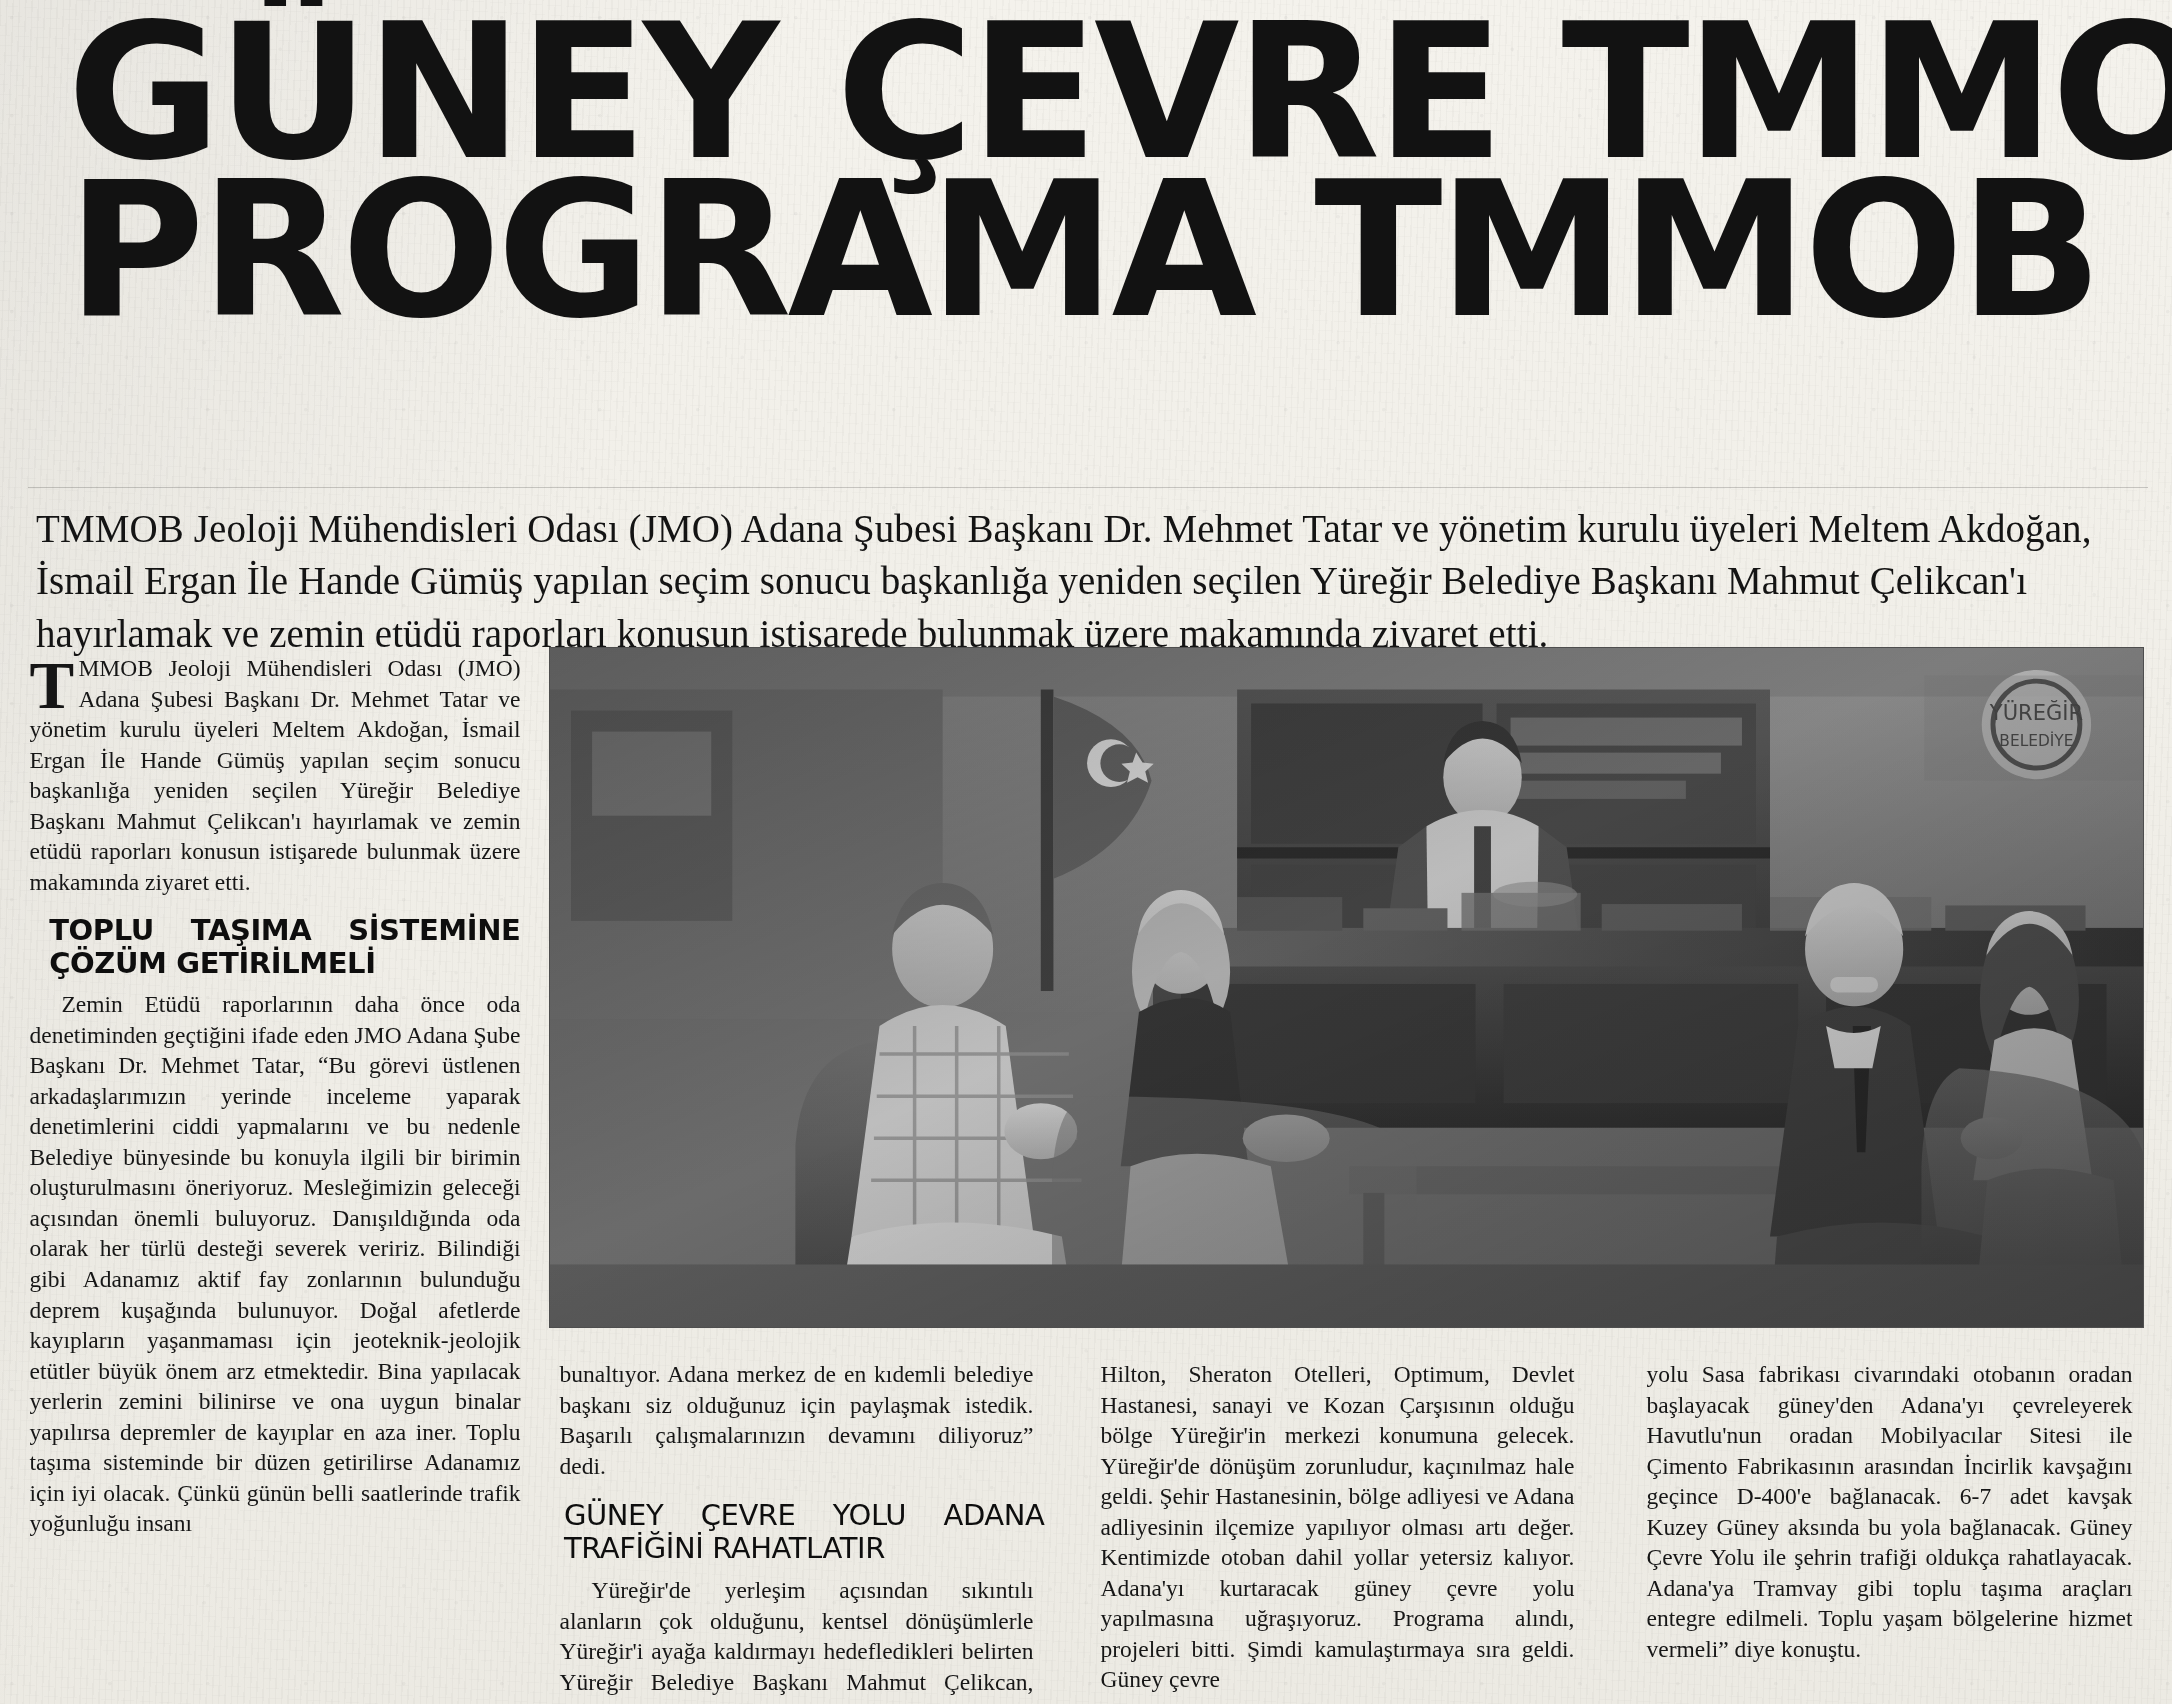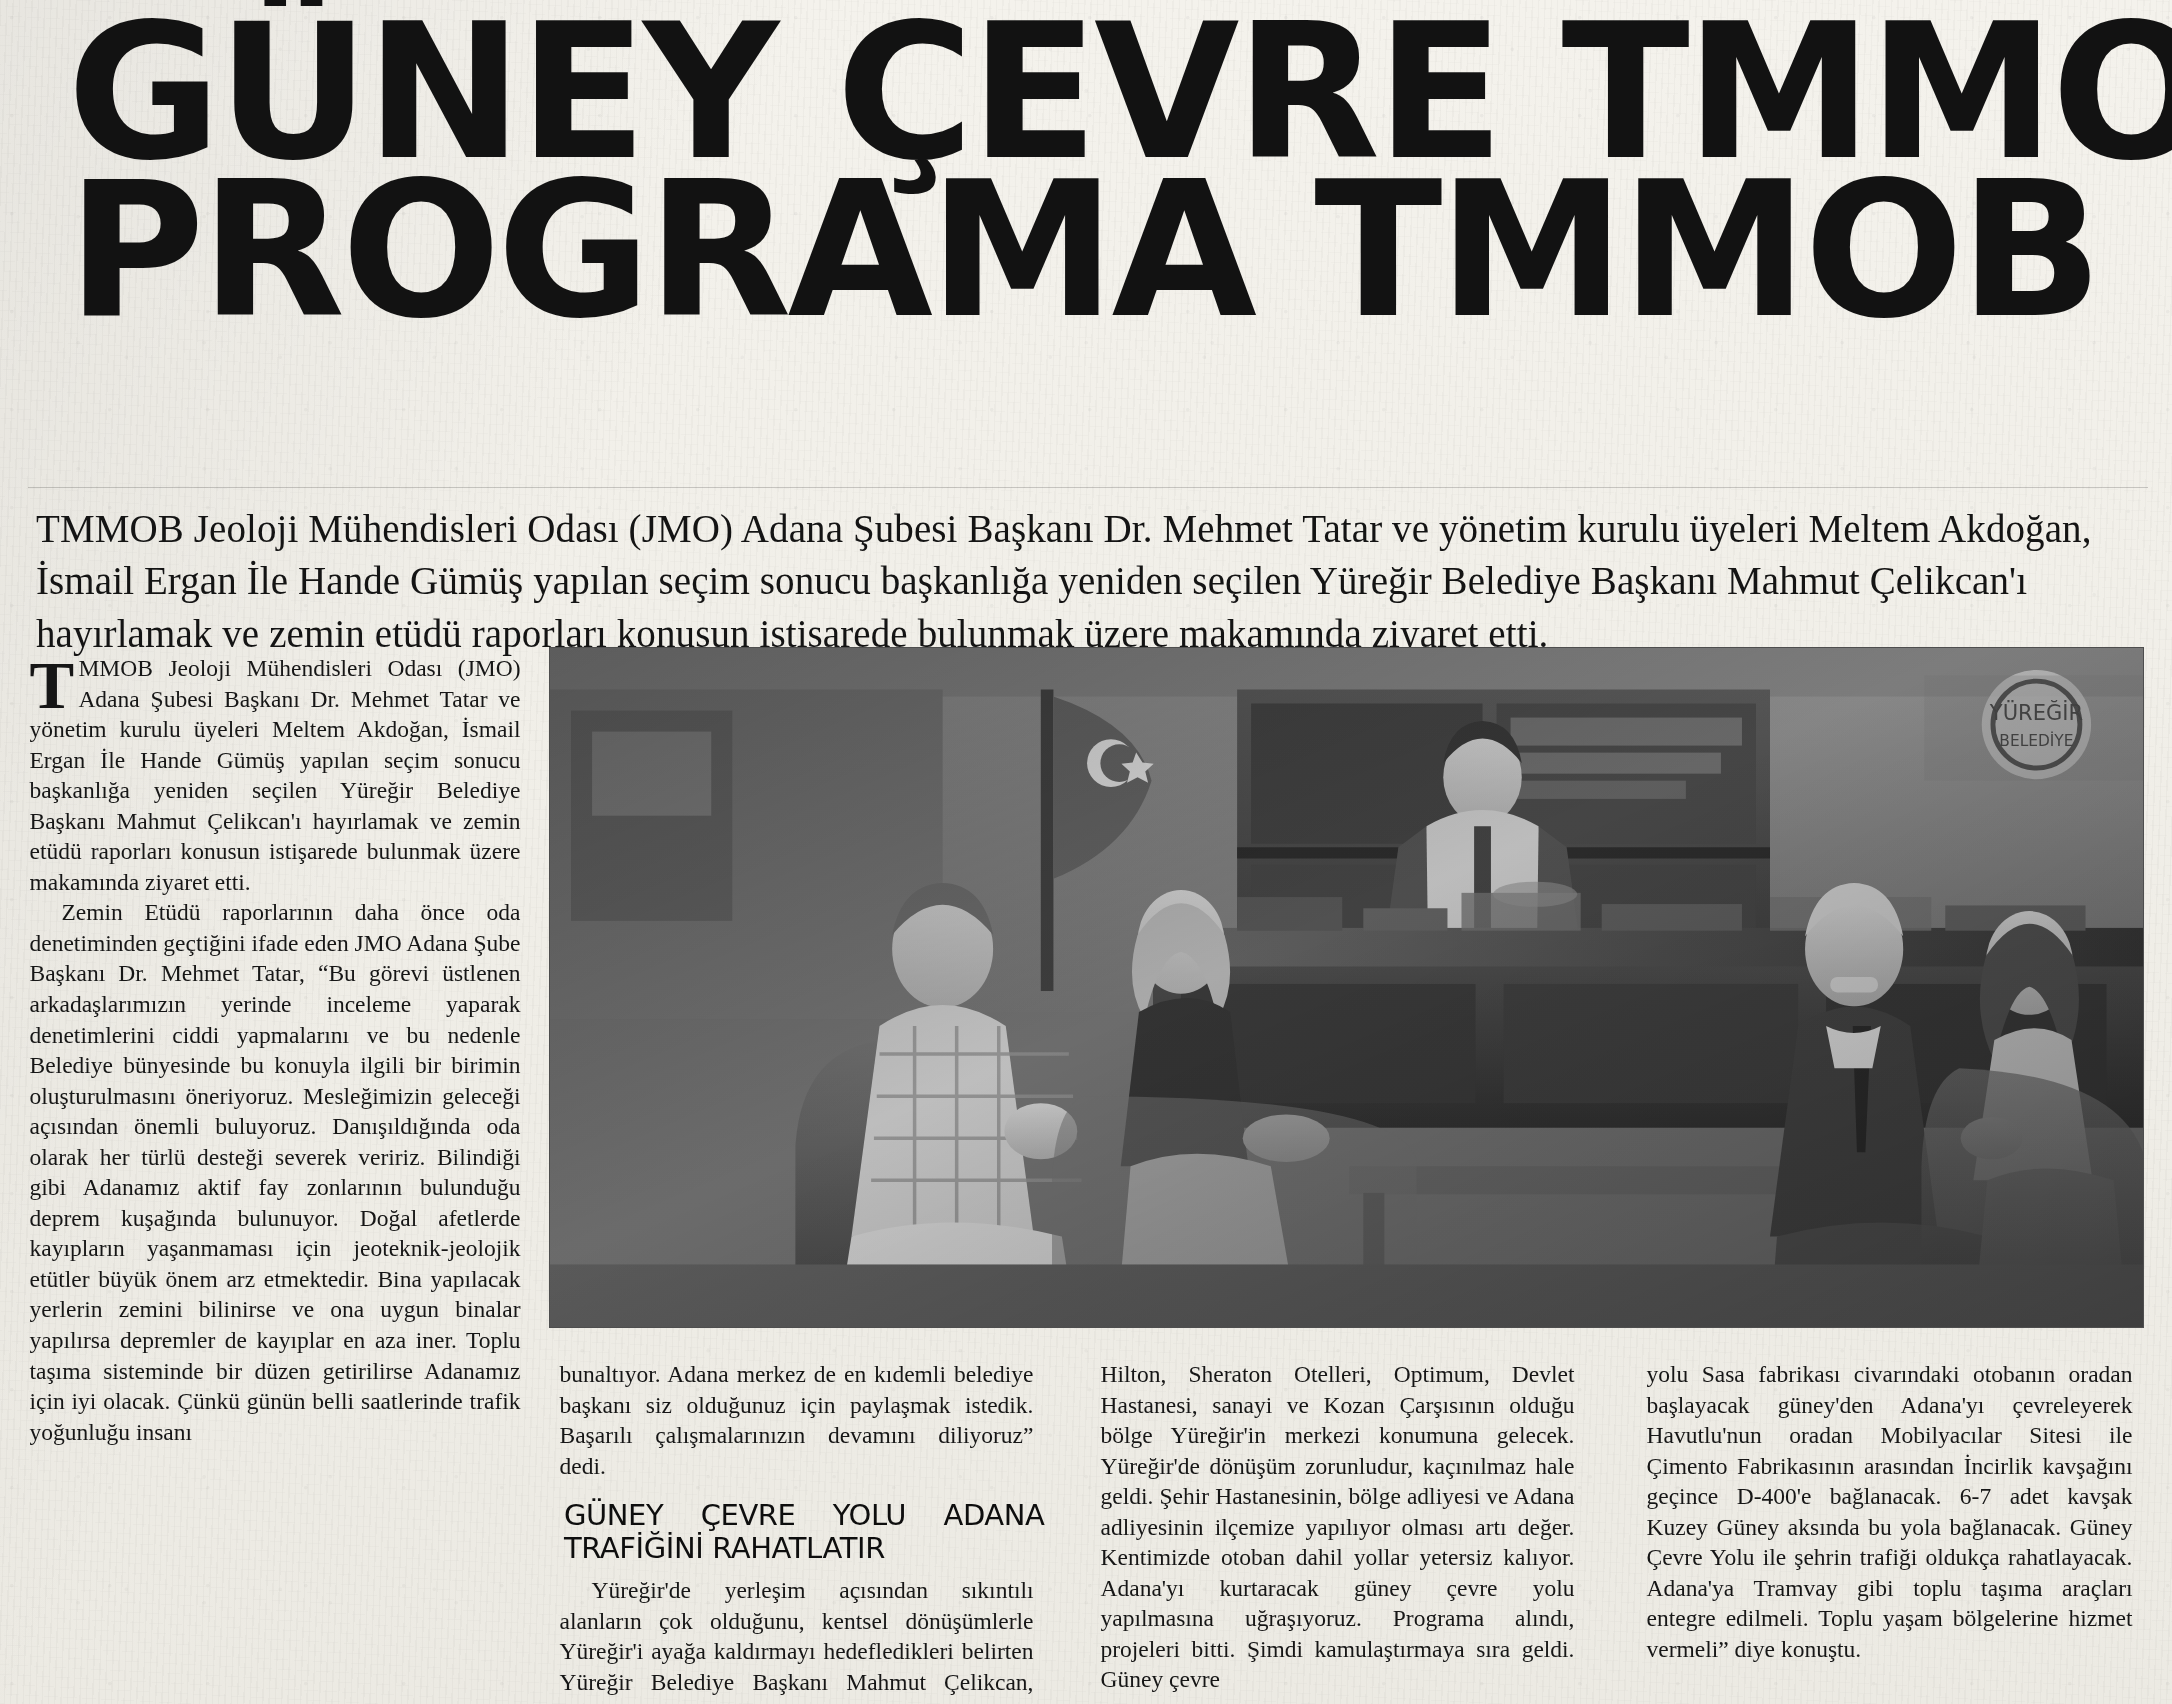--- a/index.html
+++ b/index.html
@@ -185,20 +185,21 @@
   <div class="rule-top"></div>
 
   <div class="standfirst">TMMOB Jeoloji Mühendisleri Odası (JMO) Adana Şubesi Başkanı Dr. Mehmet Tatar ve yönetim kurulu üyeleri Meltem Akdoğan, İsmail Ergan İle Hande Gümüş yapılan seçim sonucu başkanlığa yeniden seçilen Yüreğir Belediye Başkanı Mahmut Çelikcan'ı hayırlamak ve zemin etüdü raporları konusun istişarede bulunmak üzere makamında ziyaret etti.</div>
 
   <div class="columns">
 
     <div class="col-left">
       <p class="dropcap-par">
         <span class="dropcap">T</span><span>MMOB Jeoloji Mühendisleri Odası (JMO) Adana Şubesi Başkanı Dr. Mehmet Tatar ve yönetim kurulu üyeleri Meltem Akdoğan, İsmail Ergan İle Hande Gümüş yapılan seçim sonucu başkanlığa yeniden seçilen Yüreğir Belediye Başkanı Mahmut Çelikcan'ı hayırlamak ve zemin etüdü raporları konusun istişarede bulunmak üzere makamında ziyaret etti.</span>
       </p>
+      <div class="subhead">TOPLU TAŞIMA SİSTEMİNE ÇÖZÜM GETİRİLMELİ</div>
       <p class="indent">Zemin Etüdü raporlarının daha önce oda denetiminden geçtiğini ifade eden JMO Adana Şube Başkanı Dr. Mehmet Tatar, “Bu görevi üstlenen arkadaşlarımızın yerinde inceleme yaparak denetimlerini ciddi yapmalarını ve bu nedenle Belediye bünyesinde bu konuyla ilgili bir birimin oluşturulmasını öneriyoruz. Mesleğimizin geleceği açısından önemli buluyoruz. Danışıldığında oda olarak her türlü desteği severek veririz. Bilindiği gibi Adanamız aktif fay zonlarının bulunduğu deprem kuşağında bulunuyor. Doğal afetlerde kayıpların yaşanmaması için jeoteknik-jeolojik etütler büyük önem arz etmektedir. Bina yapılacak yerlerin zemini bilinirse ve ona uygun binalar yapılırsa depremler de kayıplar en aza iner. Toplu taşıma sisteminde bir düzen getirilirse Adanamız için iyi olacak. Çünkü günün belli saatlerinde trafik yoğunluğu insanı</p>
     </div>
 
     <div class="photo">
       <svg viewBox="0 0 2272 970" preserveAspectRatio="xMidYMid slice">
         <defs>
           <linearGradient id="wall" x1="0" y1="0" x2="0" y2="1">
             <stop offset="0" stop-color="#8e8b84"></stop>
             <stop offset="1" stop-color="#6e6b65"></stop>
           </linearGradient>

